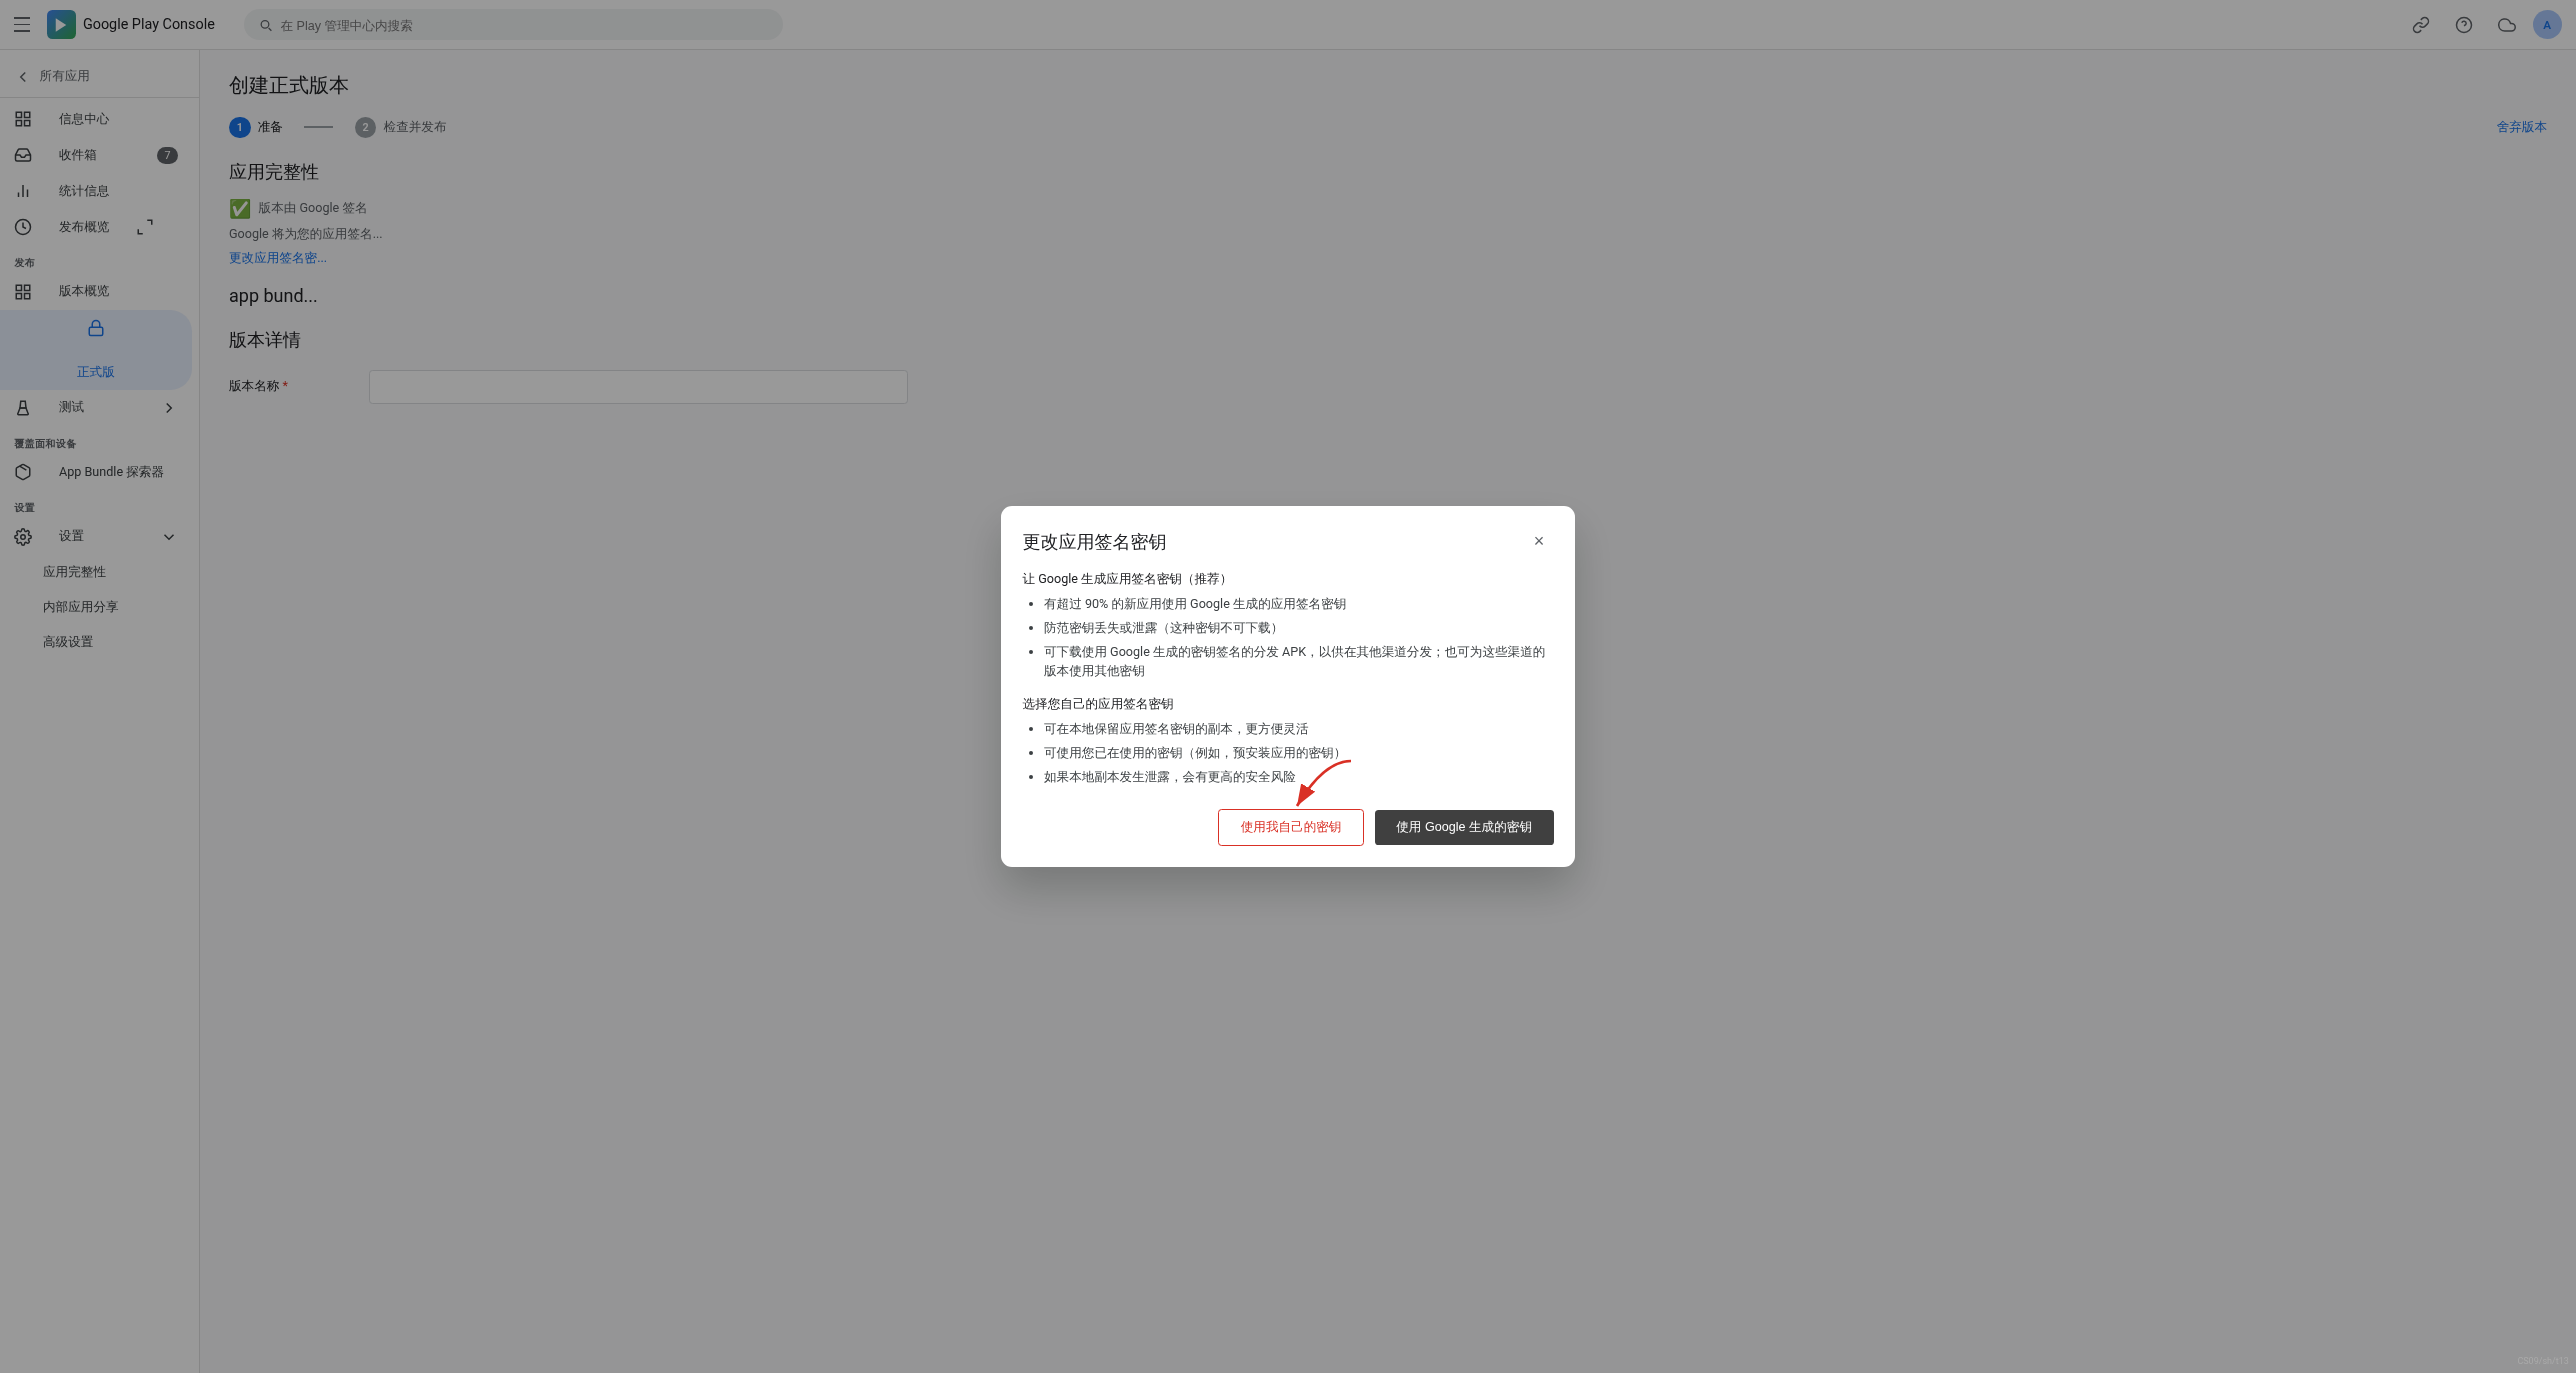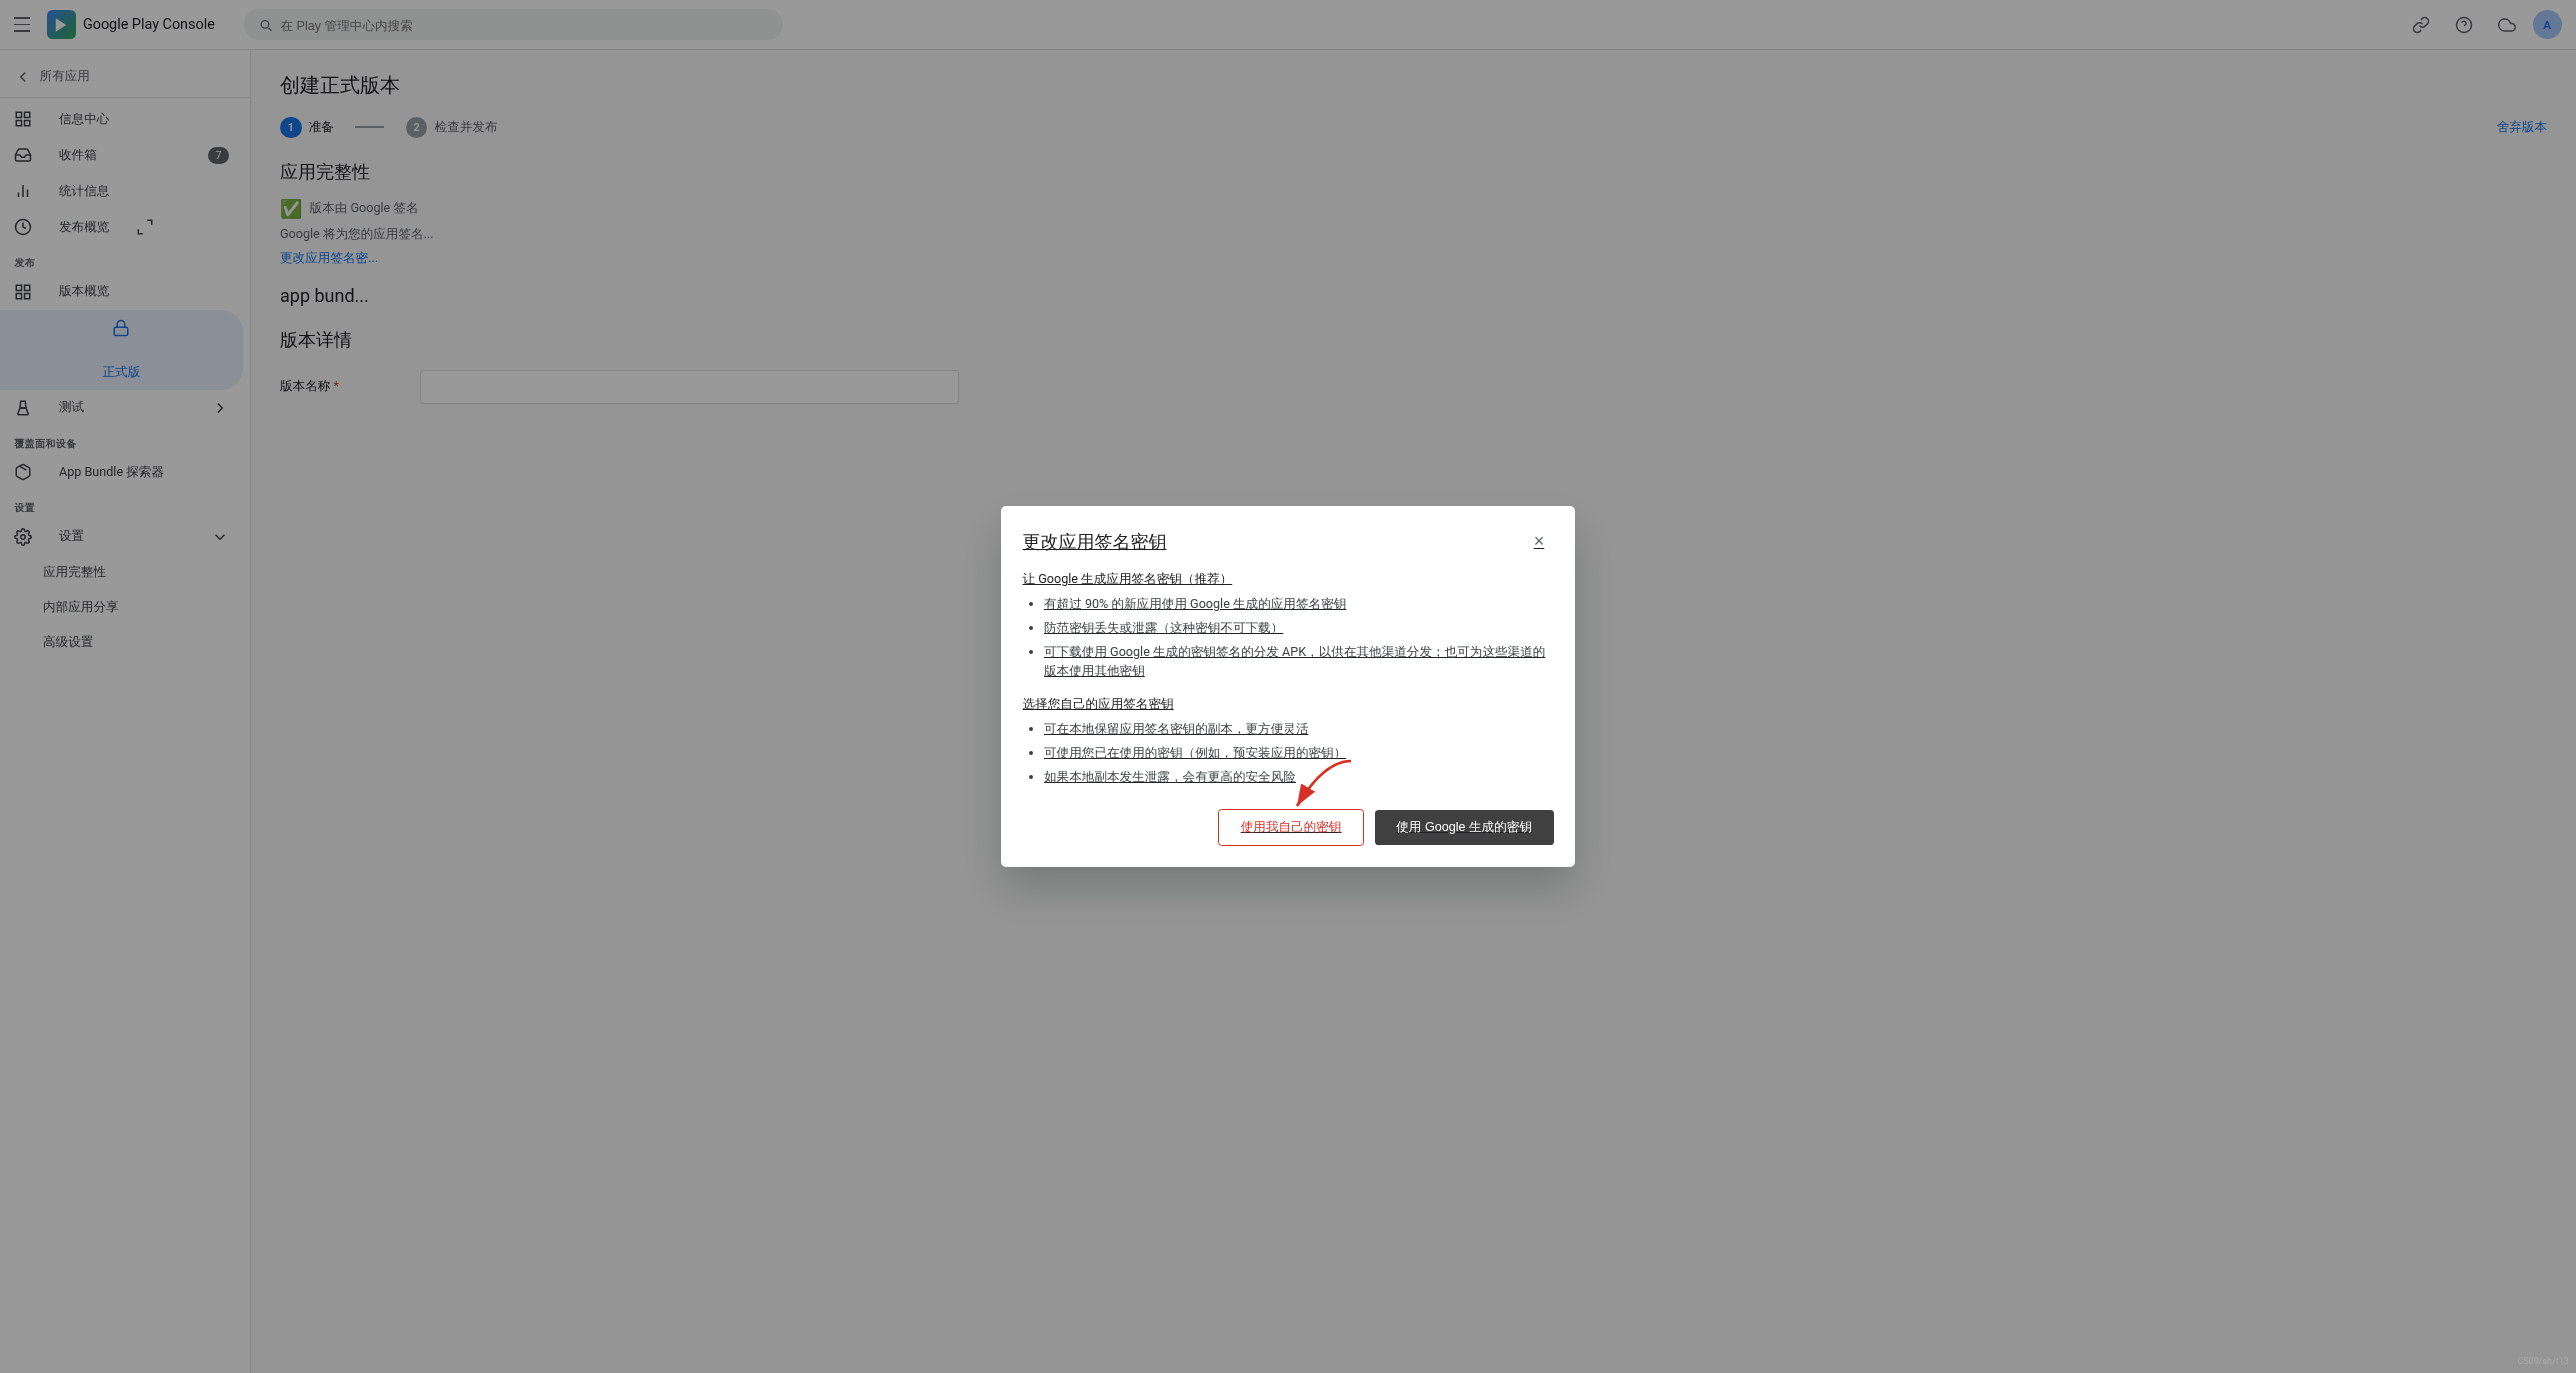--- a/index.html
+++ b/index.html
@@ -20,21 +20,21 @@
     .topbar-search-inner { display: flex; align-items: flex-end; background: #f1f3f4; border-radius: 21.5px; padding: 7.2px 14.4px; gap: 7.2px; }
     .topbar-search-inner input { border: none; background: transparent; outline: none; font-size: 12.6px; width: 100%; color: #202124; }
     .topbar-actions { margin-left: auto; display: flex; align-items: center; gap: 7.2px; }
     .topbar-icon-btn { width: 36px; height: 36px; border-radius: 50%; border: none; background: transparent; cursor: pointer; display: flex; align-items: center; justify-content: center; color: #5f6368; font-size: 16px; }
     .topbar-avatar { width: 29px; height: 29px; border-radius: 50%; background: #a8c7fa; display: flex; align-items: center; justify-content: center; color: #1a73e8; font-weight: 600; font-size: 11.7px; cursor: pointer; }
 
     
     .layout { display: flex; padding-top: 50px; height: 100vh; }
 
     
-    .sidebar { width: 251px; background: #fff; border-right: 0.9px solid #e0e0e0; overflow-y: auto; flex-shrink: 0; padding: 7.2px 0; }
+    .sidebar { width: 200px; background: #fff; border-right: 0.9px solid #e0e0e0; overflow-y: auto; flex-shrink: 0; padding: 7.2px 0; }
     .sidebar-back { display: flex; align-items: center; gap: 7.2px; padding: 10.8px 14.4px; cursor: pointer; color: #5f6368; font-size: 12.6px; border-bottom: 0.9px solid #e0e0e0; margin-bottom: 3.6px; }
     .sidebar-back svg { width: 18px; height: 18px; }
     .sidebar-item { display: flex; align-items: center; gap: 27px; padding: 9px 14px; cursor: pointer; color: #3c4043; font-size: 12.6px; border-radius: 0 21.5px 21.5px 0; margin-right: 7.2px; }
     .sidebar-item.active { background: #e8f0fe; color: #1a73e8; font-weight: 500; flex-direction: column; }
     .sidebar-item svg { width: 18px; height: 18px; flex-shrink: 0; }
     .sidebar-badge { background: #5f6368; color: #fff; border-radius: 10.8px; padding: 1.8px 7.2px; font-size: 10.8px; margin-left: auto; }
     .sidebar-section-label { padding: 10.8px 14.4px 3.6px; font-size: 10px; font-weight: 600; color: #5f6368; text-transform: uppercase; letter-spacing: 0.4px; }
     .sidebar-expand { margin-left: auto; }
     .sidebar-sub { padding-left: 43px; }
 
@@ -61,21 +61,21 @@
     .version-label { font-size: 18px; font-weight: 400; margin-bottom: 18px; }
     .form-row { display: flex; align-items: center; gap: 14.4px; margin-bottom: 14.4px; }
     .form-label { width: 126px; font-size: 12.6px; color: #202124; flex-shrink: 0; }
     .form-label .required { color: #d93025; }
     .form-input { flex: 1; max-width: 539px; border: 0.9px solid #dadce0; border-radius: 3.6px; padding: 9px 10.8px; font-size: 12.6px; outline: none; background: #fff; }
 
     
     .overlay { position: fixed; top: 0; left: 0; right: 0; bottom: 0; background: rgba(0,0,0,0.4); z-index: 200; display: flex; align-items: center; justify-content: center; }
 
     
-    .dialog { background: #fff; border-radius: 5px; width: 574px; max-width: 95vw; box-shadow: 0 21.5px 43px rgba(0,0,0,0.2); padding: 21.5px; position: relative; text-decoration: underline; }
+    .dialog { background: #fff; border-radius: 11px; width: 574px; max-width: 95vw; box-shadow: 0 21.5px 43px rgba(0,0,0,0.2); padding: 21.5px; position: relative; }
     .dialog-title { font-size: 18px; font-weight: 500; margin-bottom: 14.4px; display: flex; align-items: center; justify-content: space-between; }
     .dialog-close { border: none; background: transparent; cursor: pointer; font-size: 18px; color: #5f6368; display: flex; align-items: center; justify-content: center; width: 29px; height: 29px; }
     .dialog-section-title { font-size: 12.6px; color: #202124; margin-bottom: 7.2px; font-weight: 400; }
     .dialog-list { list-style: disc; padding-left: 21.5px; margin-bottom: 14.4px; }
     .dialog-list li { font-size: 12.6px; color: #3c4043; margin-bottom: 5.4px; line-height: 1.5; }
     .dialog-actions { display: flex; justify-content: flex-end; gap: 10.8px; margin-top: 21.5px; align-items: center; }
 
     
     .dialog-arrow-container { position: relative; }
 

